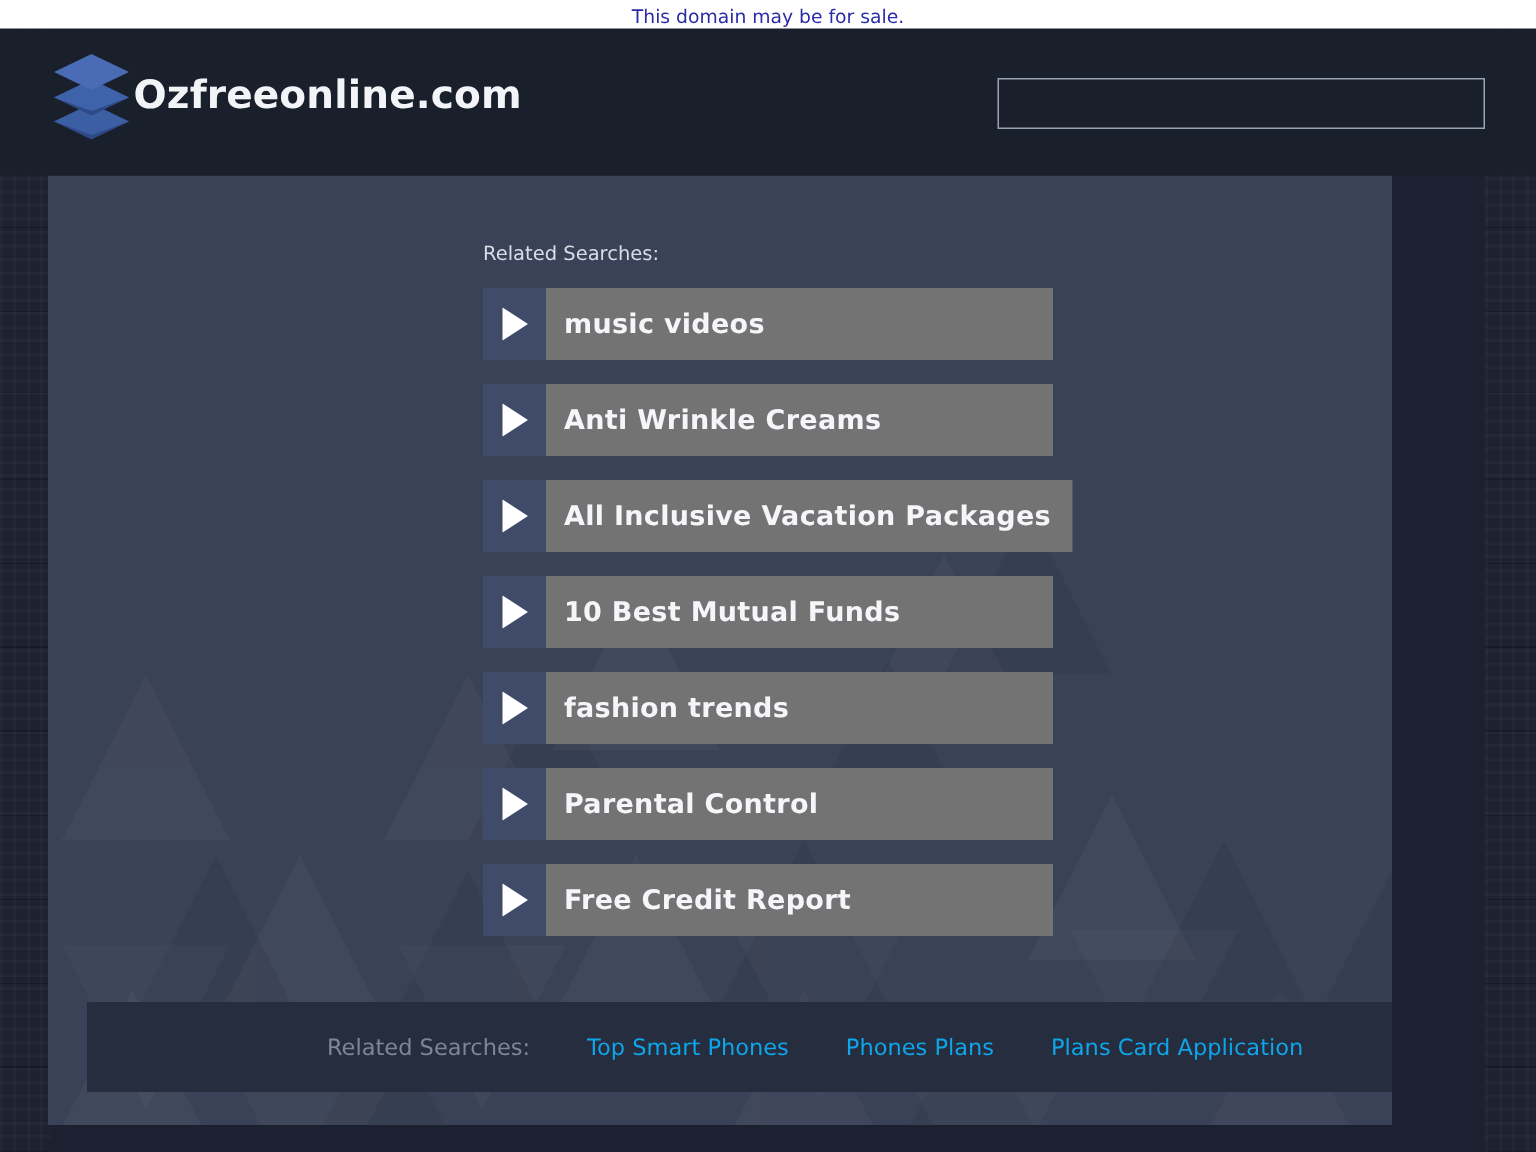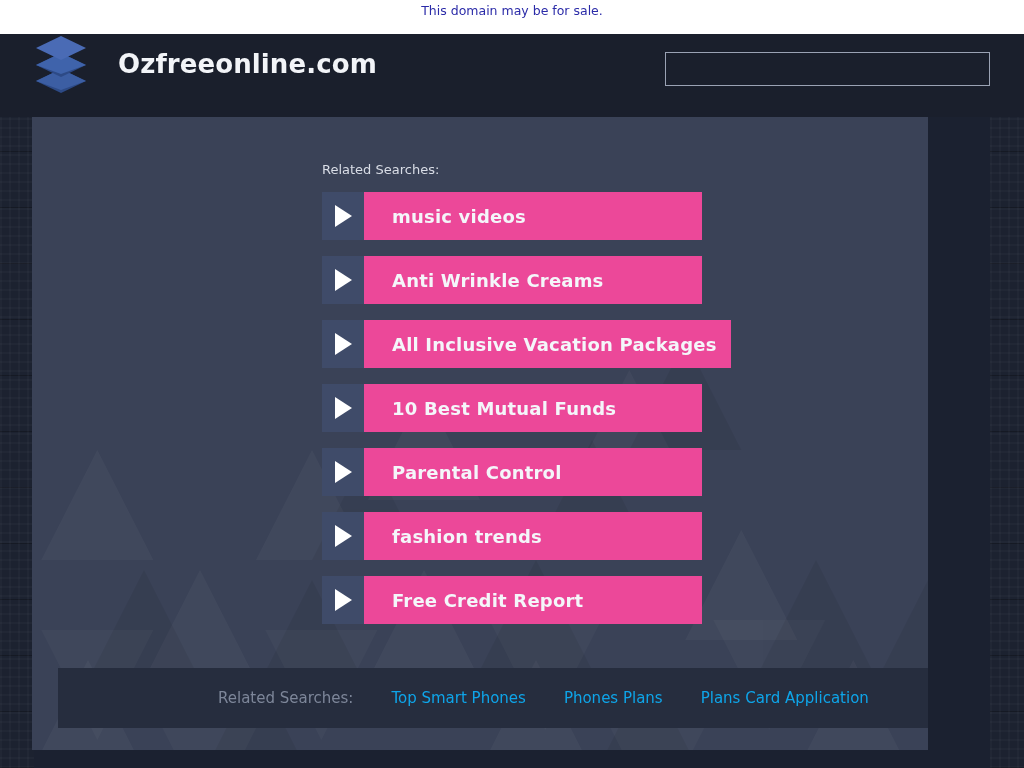--- a/index.html
+++ b/index.html
@@ -37,21 +37,21 @@
     z-index: 0;
   }
   .edge-texture.left  { left: 0; }
   .edge-texture.right { right: 0; }
 
   
   #sale-banner {
     position: absolute;
     left: 0; top: 0;
     width: 1024px;
-    height: 34px;
+    height: 19px;
     background: #ffffff;
     text-align: center;
     z-index: 12;
   }
   #sale-banner .sale-link {
     display: inline-block;
     line-height: 19px;
     font-size: 12.5px;
     color: #2b2ba8;
     text-decoration: none;
@@ -67,21 +67,21 @@
     background: #1a1f2c;
     z-index: 10;
   }
 
   #brand {
     position: absolute;
     left: 34px;
     top: 14px;
     display: flex;
     align-items: center;
-    gap: 30px;
+    gap: 1px;
     cursor: pointer;
   }
   #brand-mark {
     width: 54px;
     height: 62px;
     flex: 0 0 auto;
     display: block;
   }
   #brand-name {
     font-size: 26px;
@@ -162,24 +162,24 @@
   }
   .arrow-glyph {
     width: 0;
     height: 0;
     border-top: 11px solid transparent;
     border-bottom: 11px solid transparent;
     border-left: 17px solid #ffffff;
   }
   .row-text-cell {
     flex: 1 1 auto;
-    background: #ec4899;
+    background: #737373;
     display: flex;
     align-items: center;
-    padding-left: 28px;
+    padding-left: 12px;
     padding-right: 14px;
   }
   .row-label {
     font-size: 18px;
     font-weight: bold;
     color: #f4f6fa;
     white-space: nowrap;
     letter-spacing: 0.2px;
   }
 
@@ -315,30 +315,30 @@
         <div class="row-text-cell">
           <span class="row-label">10 Best Mutual Funds</span>
         </div>
       </div>
 
       <div class="search-row">
         <div class="row-arrow-cell">
             <span class="arrow-glyph"></span>
           </div>
         <div class="row-text-cell">
+          <span class="row-label">fashion trends</span>
+        </div>
+      </div>
+
+      <div class="search-row">
+        <div class="row-arrow-cell">
+            <span class="arrow-glyph"></span>
+          </div>
+        <div class="row-text-cell">
           <span class="row-label">Parental Control</span>
-        </div>
-      </div>
-
-      <div class="search-row">
-        <div class="row-arrow-cell">
-            <span class="arrow-glyph"></span>
-          </div>
-        <div class="row-text-cell">
-          <span class="row-label">fashion trends</span>
         </div>
       </div>
 
       <div class="search-row">
         <div class="row-arrow-cell">
             <span class="arrow-glyph"></span>
           </div>
         <div class="row-text-cell">
           <span class="row-label">Free Credit Report</span>
         </div>

